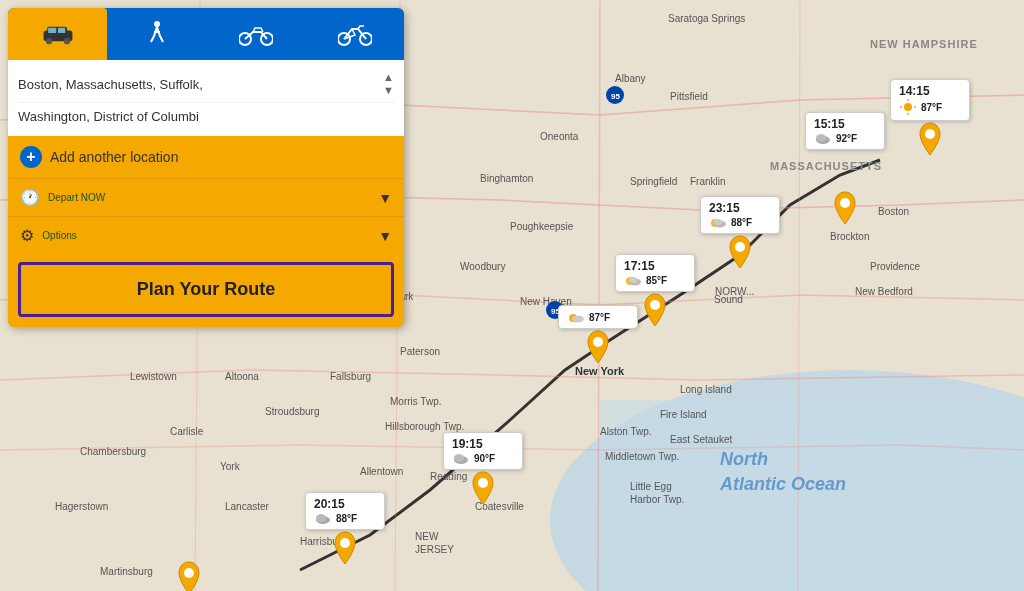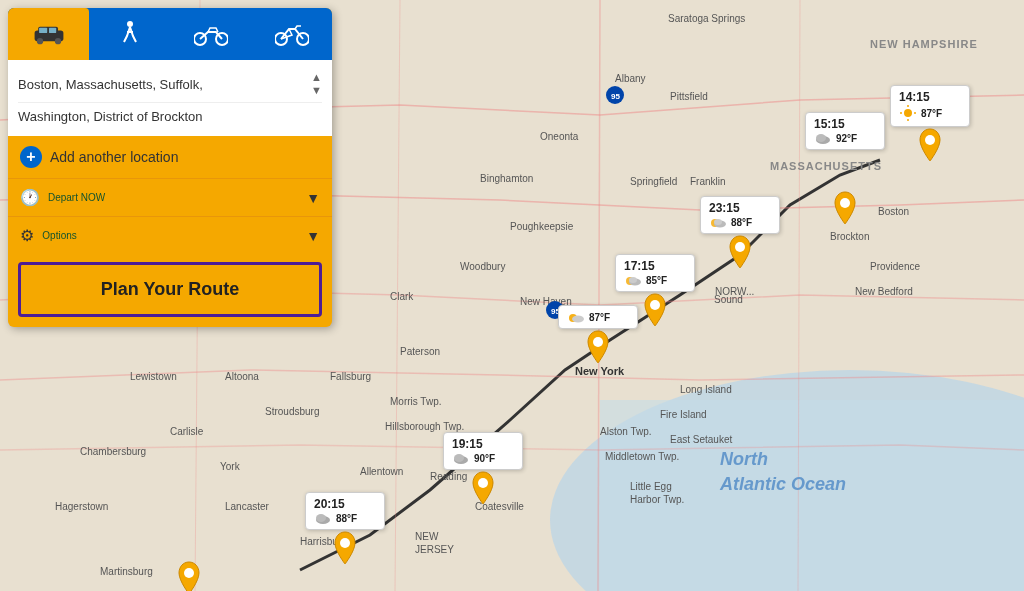--- a/index.html
+++ b/index.html
@@ -26,21 +26,21 @@
       inset: 0;
       width: 100%;
       height: 100%;
     }
 
     
     #sidebar {
       position: absolute;
       top: 8px;
       left: 8px;
-      width: 324px;
+      width: 396px;
       background: #f5a800;
       border-radius: 6px;
       overflow: hidden;
       box-shadow: 2px 2px 8px rgba(0,0,0,0.3);
       z-index: 10;
     }
 
     
     #transport-tabs {
       display: flex;
@@ -298,21 +298,21 @@
       <circle cx="615" cy="95" r="9" fill="#0044aa"></circle>
       <text x="611" y="99" font-size="8" fill="white" font-family="Arial" font-weight="bold">95</text>
 
       <circle cx="555" cy="310" r="9" fill="#0044aa"></circle>
       <text x="551" y="314" font-size="8" fill="white" font-family="Arial" font-weight="bold">95</text>
 
       <text x="690" y="185" font-size="10" fill="#555" font-family="Arial">Franklin</text>
 
     </svg>
 
-    <div class="weather-pin" style="position:absolute; left:890px; top:85px;">
+    <div class="weather-pin" style="position:absolute; left:890px; top:79px;">
       <div class="weather-bubble">
         <span class="time">14:15</span>
         <div class="temp-row">
           <svg width="18" height="18" viewBox="0 0 18 18">
             <circle cx="9" cy="9" r="4" fill="#f5a800"></circle>
             <line x1="9" y1="1" x2="9" y2="3" stroke="#f5a800" stroke-width="1.5"></line>
             <line x1="9" y1="15" x2="9" y2="17" stroke="#f5a800" stroke-width="1.5"></line>
             <line x1="1" y1="9" x2="3" y2="9" stroke="#f5a800" stroke-width="1.5"></line>
             <line x1="15" y1="9" x2="17" y2="9" stroke="#f5a800" stroke-width="1.5"></line>
           </svg>
@@ -478,21 +478,21 @@
   
   <div id="locations-section">
     <div class="location-input-row">
       <span class="location-text">Boston, Massachusetts, Suffolk,</span>
       <div class="location-arrows">
         <button class="arrow-btn">▲</button>
         <button class="arrow-btn">▼</button>
       </div>
     </div>
     <div class="location-input-row">
-      <span class="location-text">Washington, District of Brockton</span>
+      <span class="location-text">Washington, District of Columbi</span>
     </div>
   </div>
 
   
   <button id="add-location-btn">
     <div class="plus-icon">+</div>
     <span>Add another location</span>
   </button>
 
   

